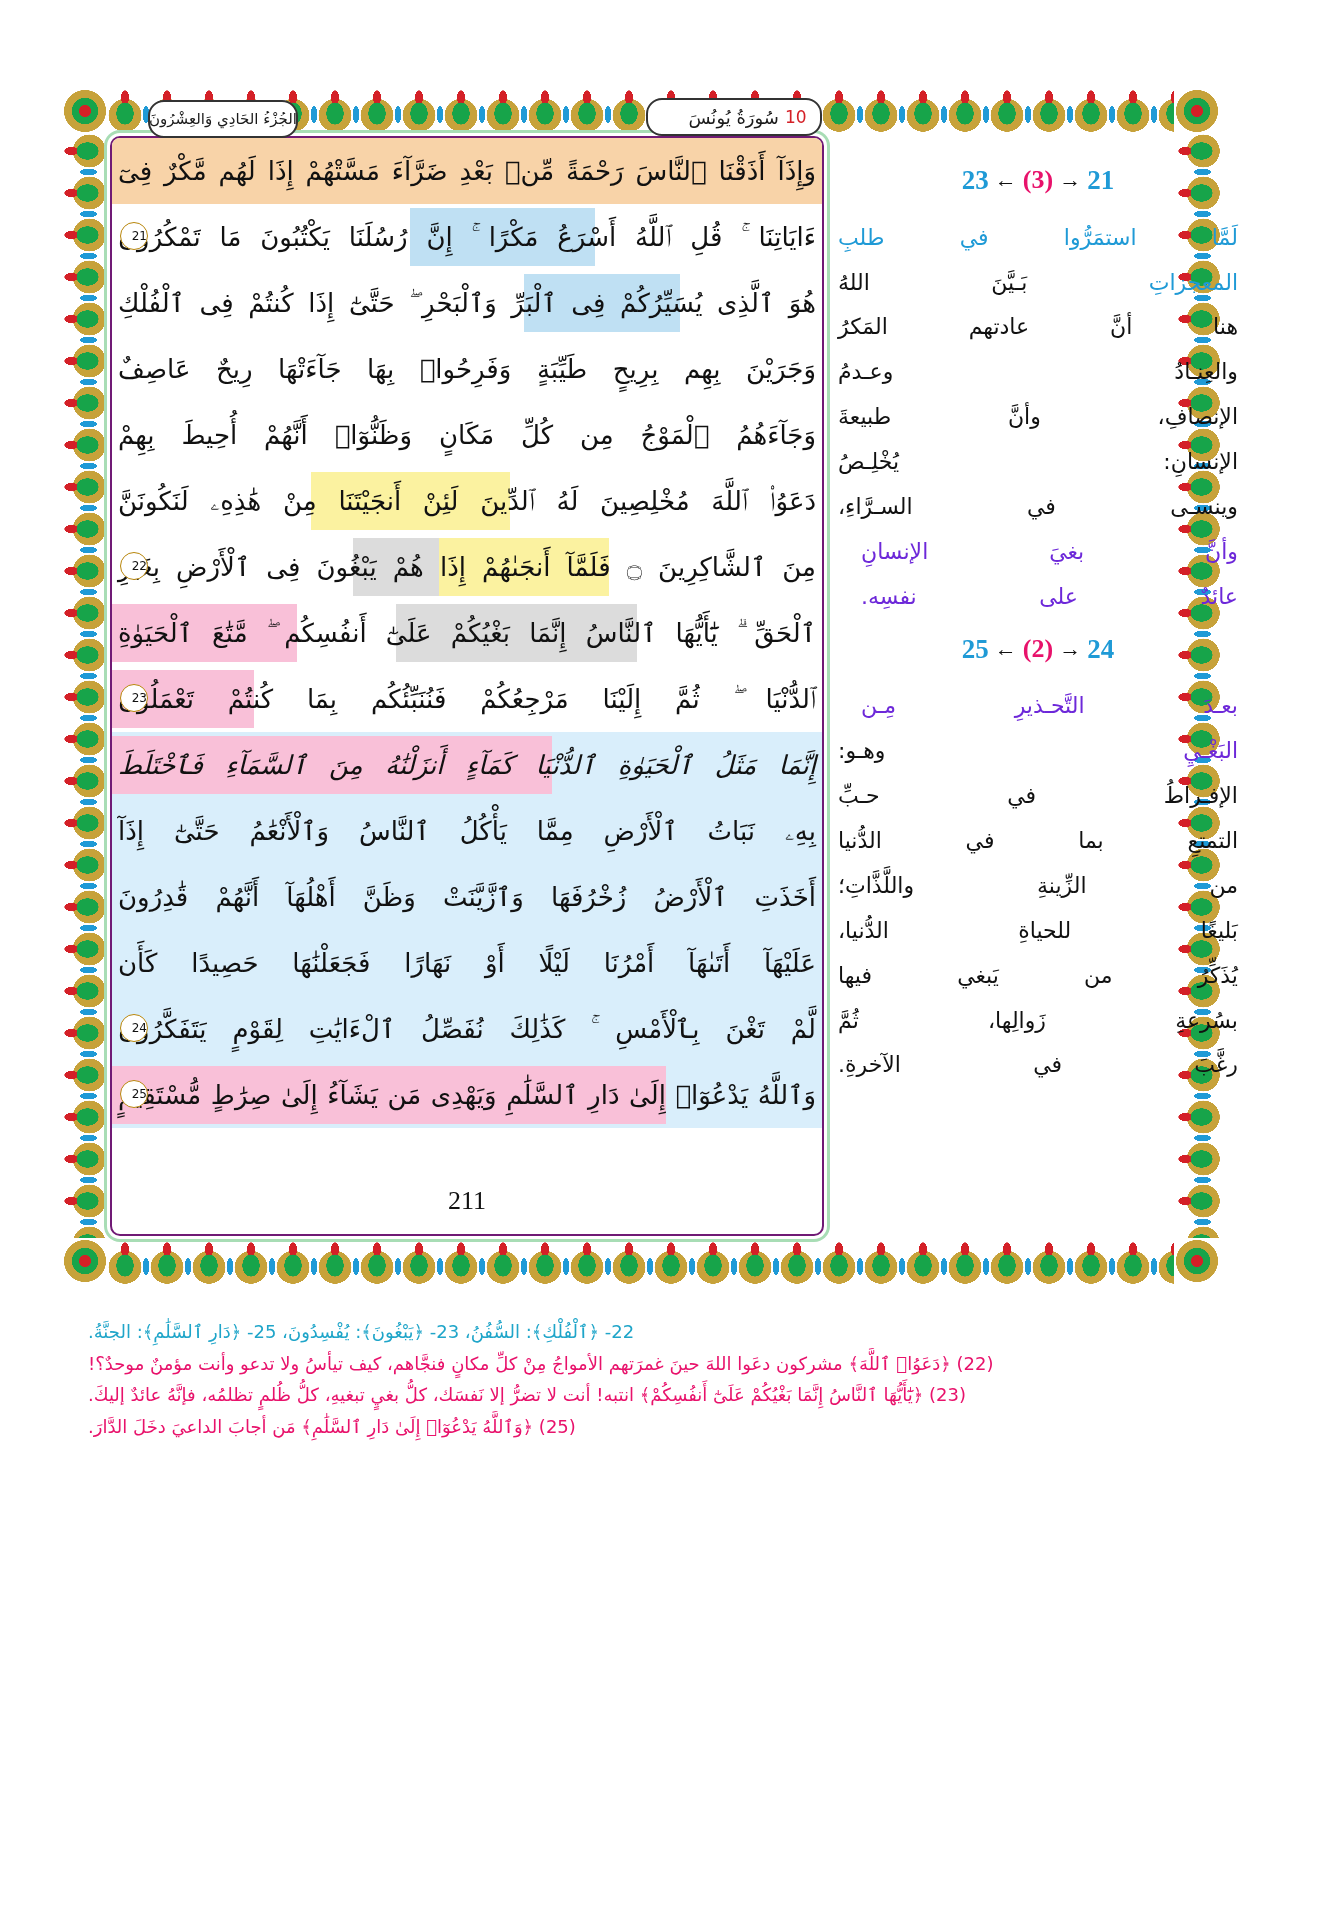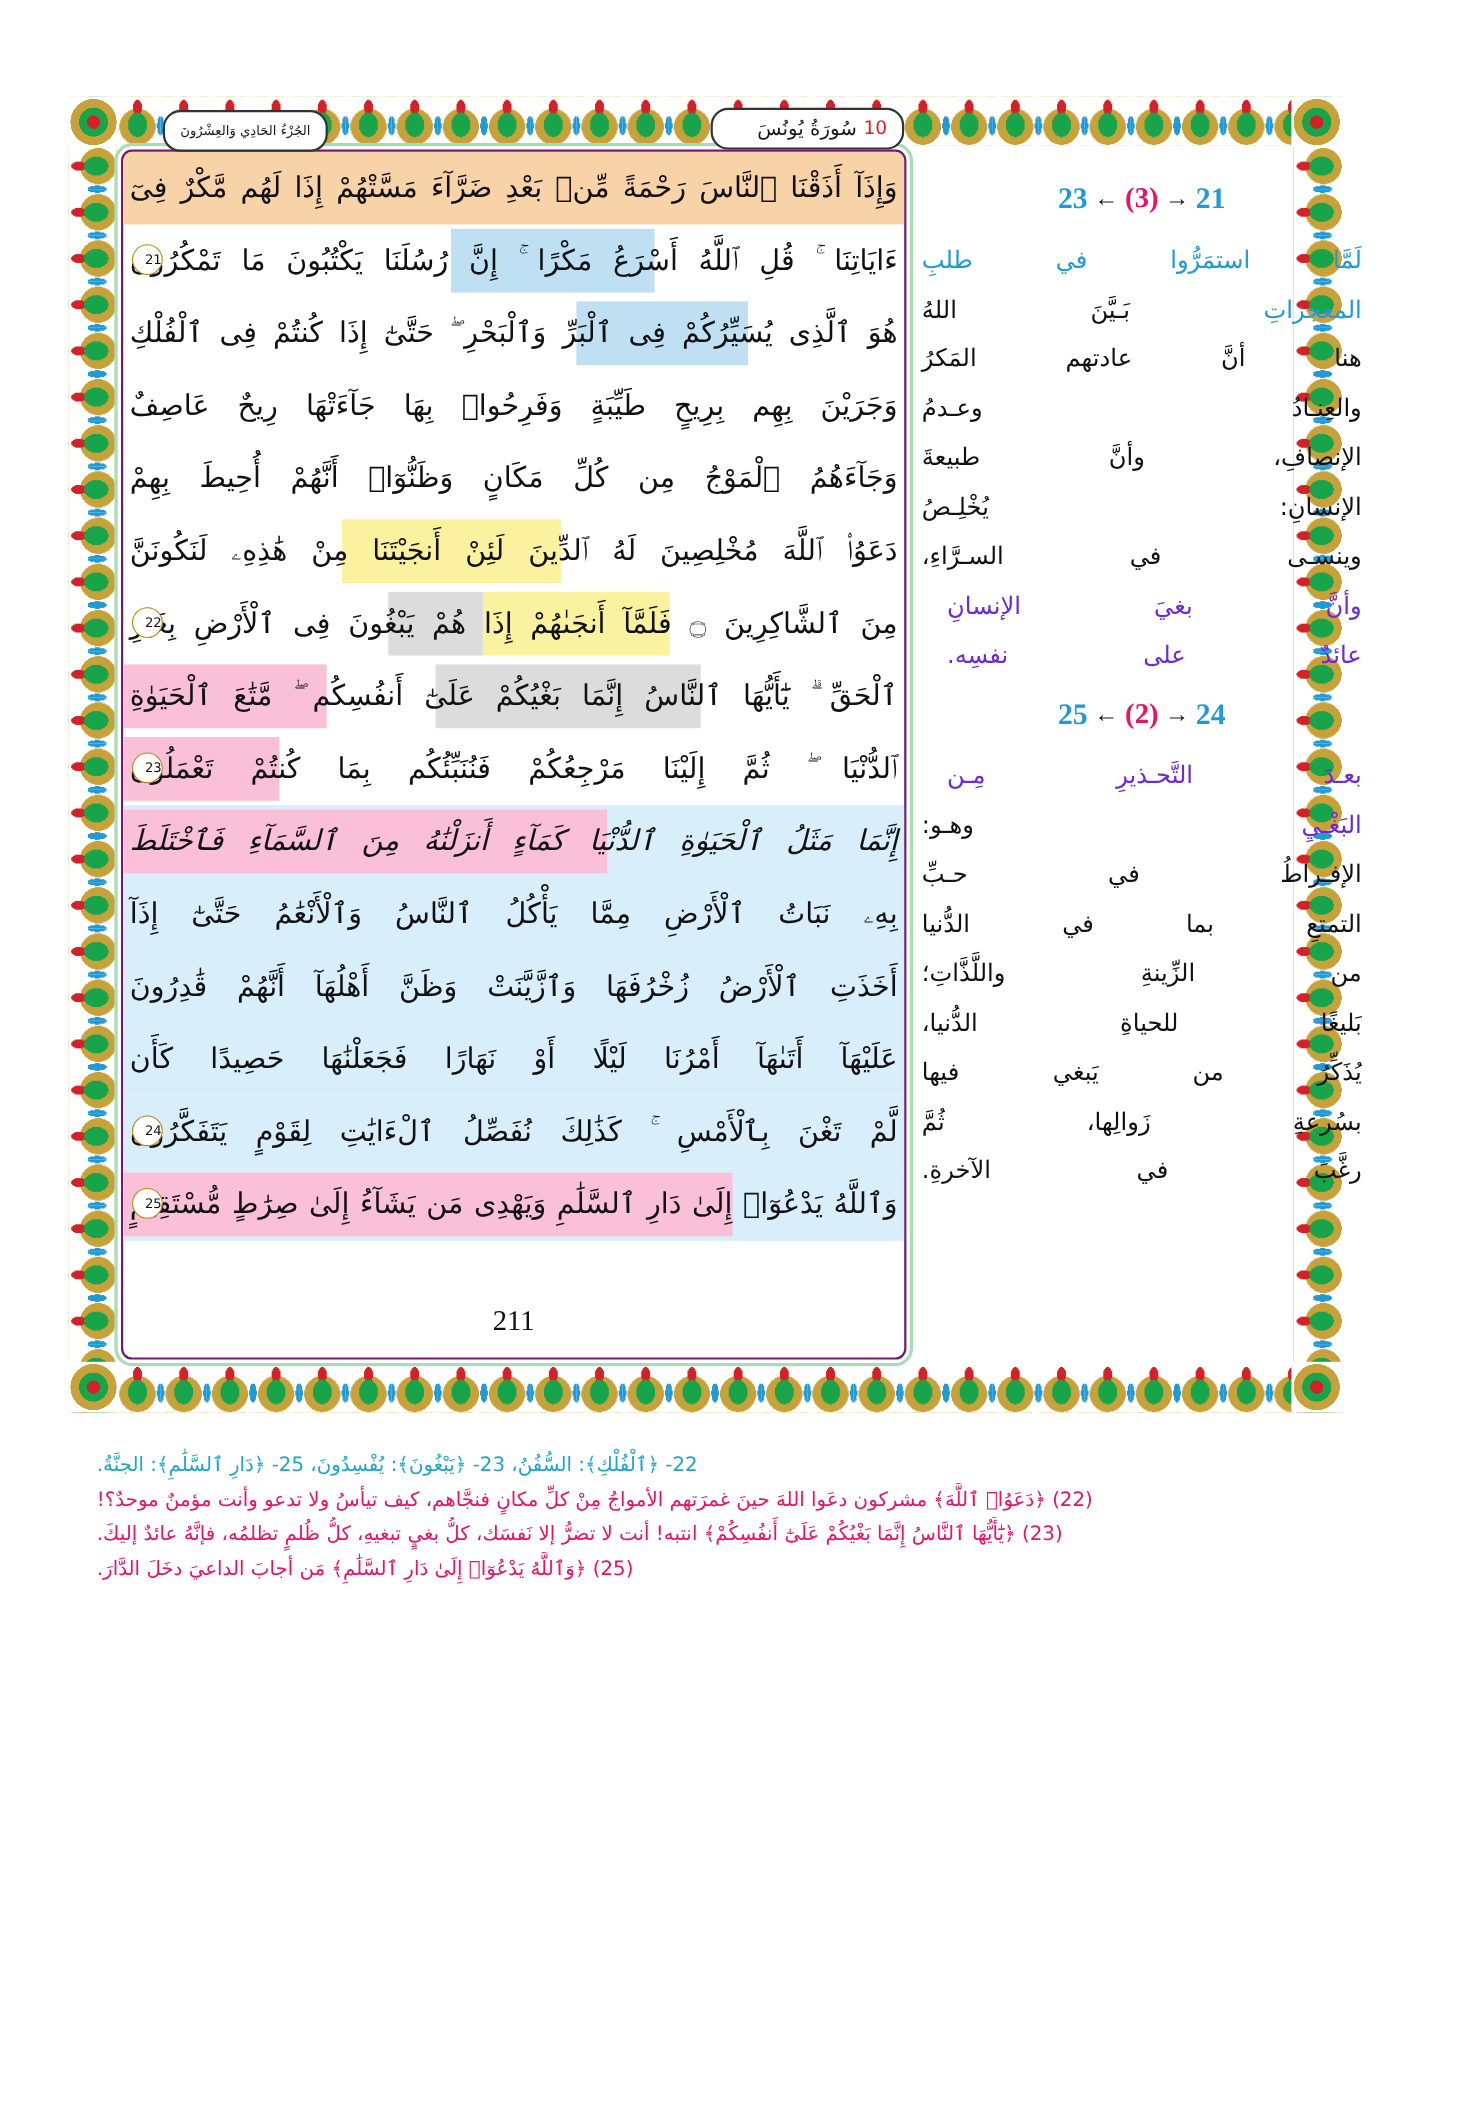--- a/index.html
+++ b/index.html
@@ -101,21 +101,21 @@
     height:38px;
     display:flex; align-items:center; justify-content:center;
     padding:0 10px;
     white-space:nowrap;
     z-index:20;
   }
   .cart-juz { left:148px; top:100px; width:150px; }
   .cart-surah { left:646px; top:98px; width:176px;padding-left:37px; }
   .cart-juz span {
     font-family:"DejaVu Sans", sans-serif;
-    font-size:12px; color:#1a1a1a; direction:rtl;
+    font-size:15px; color:#1a1a1a; direction:rtl;
   }
   .cart-surah .surah-name {
     font-size:18px; color:#1a1a1a; direction:rtl; margin-right:6px;
   }
   .cart-surah .surah-num { font-size:17px; color:#d42027; }
 
   
   .q-line {
     position:relative;
     direction:rtl;

